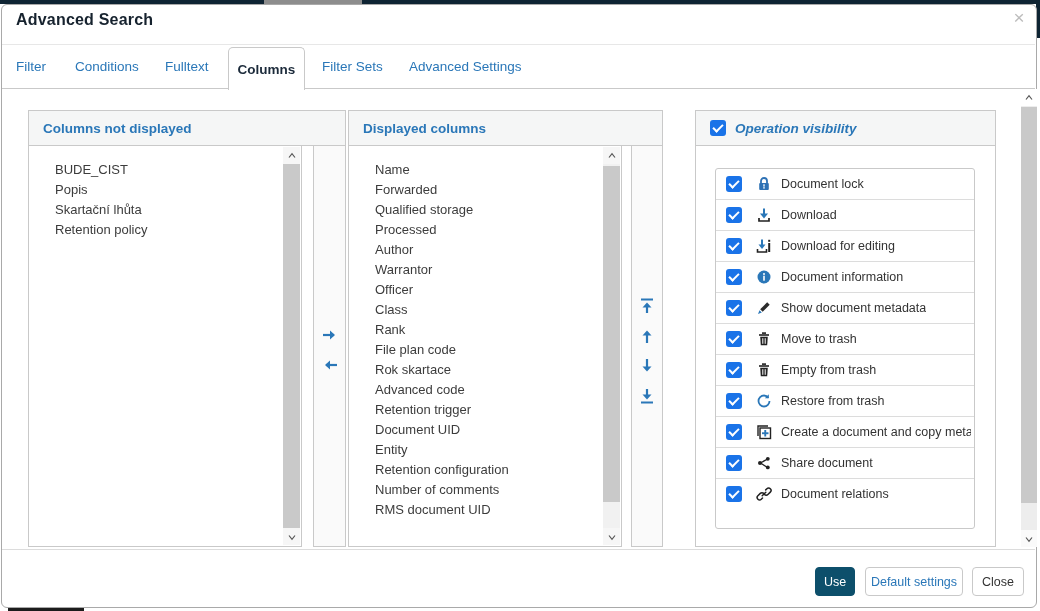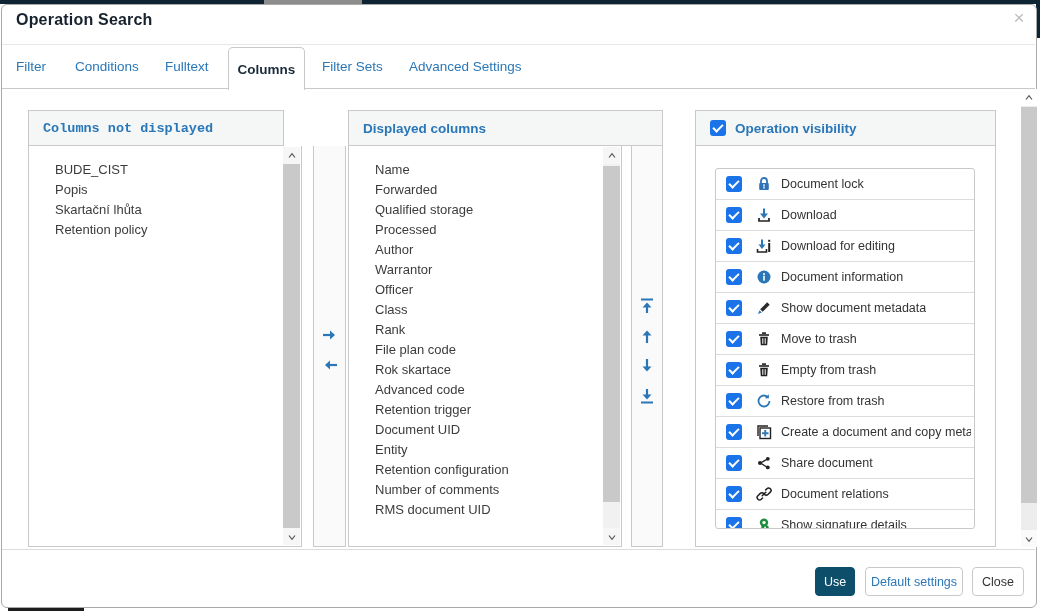--- a/index.html
+++ b/index.html
@@ -65,35 +65,35 @@
 
 <div class="stage">
 
   <div class="top-strip"></div>
   <div class="top-strip-gray"></div>
   <div class="right-corner"></div>
   <div class="bottom-marks"></div>
 
   <div class="dialog"></div>
 
-  <div class="title">Operation Search</div>
+  <div class="title">Advanced Search</div>
   <div class="close-x">×</div>
   <div class="title-divider"></div>
 
   <span class="tab" style="left:16px">Filter</span>
   <span class="tab" style="left:75px">Conditions</span>
   <span class="tab" style="left:165px">Fulltext</span>
   <div class="tab-active-box">
     <span>Columns</span>
   </div>
   <span class="tab" style="left:322px">Filter Sets</span>
   <span class="tab" style="left:409px">Advanced Settings</span>
   <div class="tabbar-border"></div>
 
-  <div class="panel-header" style="left:28px;top:110px;width:256px;font-family:Liberation Mono, monospace;">
+  <div class="panel-header" style="left:28px;top:110px;width:318px;">
     <span class="ttl">Columns not displayed</span>
   </div>
   <div class="listbox" style="left:28px;top:146px;width:274px;height:401px;">
     <div class="list-items">
         <div class="list-item">BUDE_CIST</div>
         <div class="list-item">Popis</div>
         <div class="list-item">Skartační lhůta</div>
         <div class="list-item">Retention policy</div>
       </div>
 
@@ -190,21 +190,21 @@
       <svg width="22" height="22" viewBox="0 0 22 22">
           <path d="M11 4v8" stroke="#2a77b8" stroke-width="2.2" fill="none"></path>
           <path d="M6.5 9.5l4.5 5 4.5-5z" fill="#2a77b8"></path>
           <path d="M5 17.5h12" stroke="#2a77b8" stroke-width="2" fill="none"></path>
         </svg>
     </div>
   </div>
 
   <div class="panel-header" style="left:695px;top:110px;width:301px;">
     <span class="cb"></span>
-    <span class="ttl" style="margin-left:9px;">Operation visibility</span>
+    <span class="ttl" style="margin-left:9px;font-style:italic;">Operation visibility</span>
   </div>
   <div class="ops-body" style="left:695px;top:146px;width:301px;height:401px;"></div>
 
   <div class="ops-box">
 
     <div class="op-row">
       <span class="cb"></span>
       <span class="ic">
         <svg width="16" height="16" viewBox="0 0 16 16">
             <path d="M5 7V5a3 3 0 0 1 6 0v2" fill="none" stroke="#2f72b5" stroke-width="1.8"></path>
@@ -337,32 +337,20 @@
             <g fill="none" stroke="#222" stroke-width="1.5" stroke-linecap="round">
               <path d="M6.2 9.8l3.6-3.6"></path>
               <path d="M5 11l-1.2 1.2a2.4 2.4 0 0 1-3.4-3.4l2.4-2.4a2.4 2.4 0 0 1 3.4 0" transform="translate(1.5 1)"></path>
               <path d="M9.5 3.5L10.7 2.3a2.4 2.4 0 0 1 3.4 3.4l-2.4 2.4a2.4 2.4 0 0 1-3.4 0" transform="translate(0.2 0.4)"></path>
             </g>
           </svg>
       </span>
       <span class="lbl">Document relations</span>
     </div>
 
-    <div class="op-row">
-      <span class="cb"></span>
-      <span class="ic">
-        <svg width="16" height="16" viewBox="0 0 16 16">
-            <path d="M5.6 8.8L4.6 14l2-1.2 1 1.2 1-5.2z" fill="#1e8e3e"></path>
-            <path d="M9.4 8.8l1.4 5.2 1-1.4 2 .8-1.8-5z" fill="#1e8e3e"></path>
-            <circle cx="8" cy="5.6" r="4.2" fill="#1e8e3e"></circle>
-            <circle cx="8" cy="5.6" r="1.7" fill="#fff"></circle>
-          </svg>
-      </span>
-      <span class="lbl">Show signature details</span>
-    </div>
 
   </div>
 
   <div class="vscroll" style="left:1021px;top:89px;width:16px;height:458px;background:#ededed;">
     <div class="sc-btn" style="top:0;height:17px;background:#fff;">
       <svg width="12" height="12" viewBox="0 0 16 16">
           <polyline points="4,10 8,5 12,10" fill="none" stroke="#555" stroke-width="1.6"></polyline>
         </svg>
     </div>
     <div class="sc-thumb" style="top:18px;height:396px;"></div>

